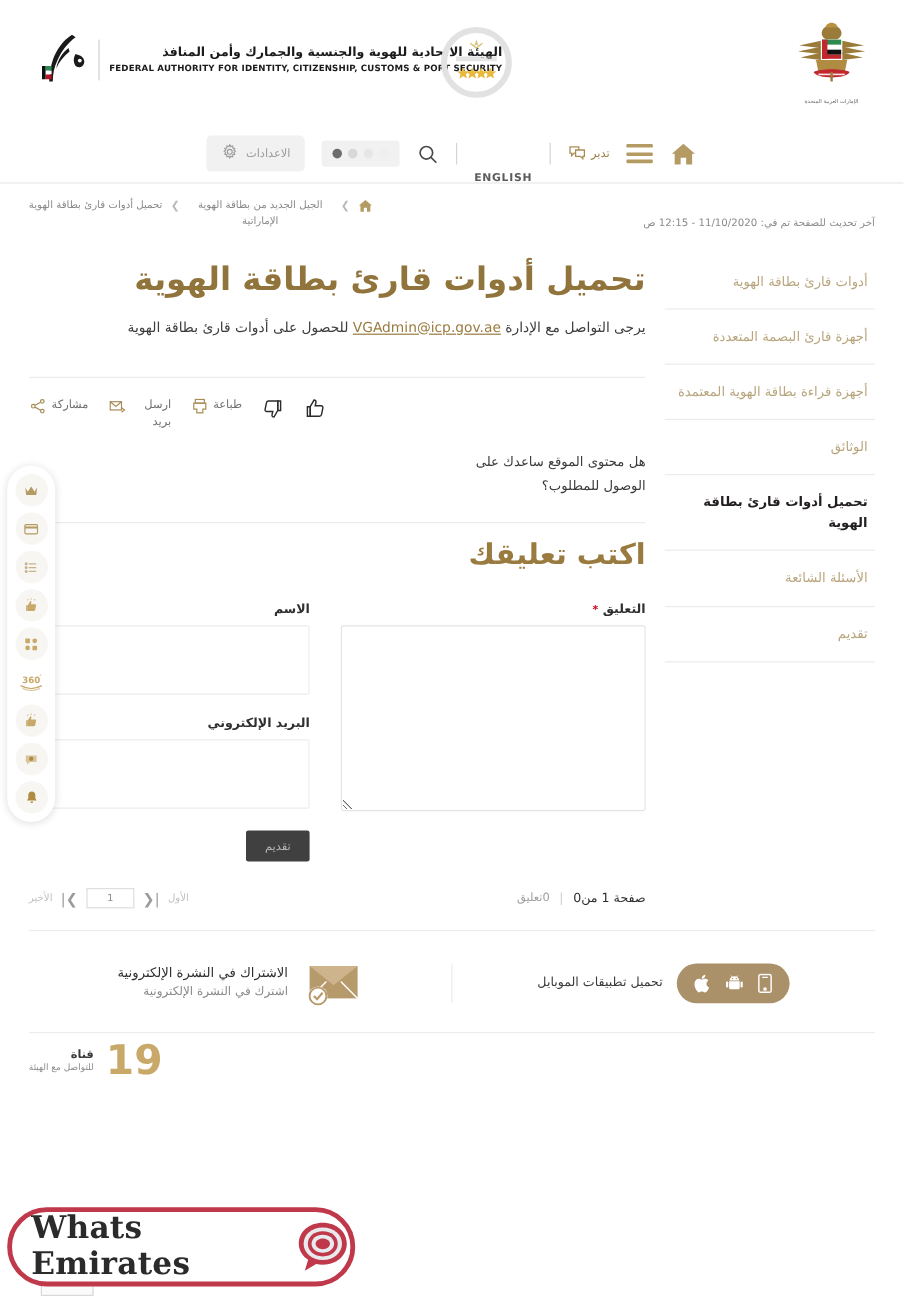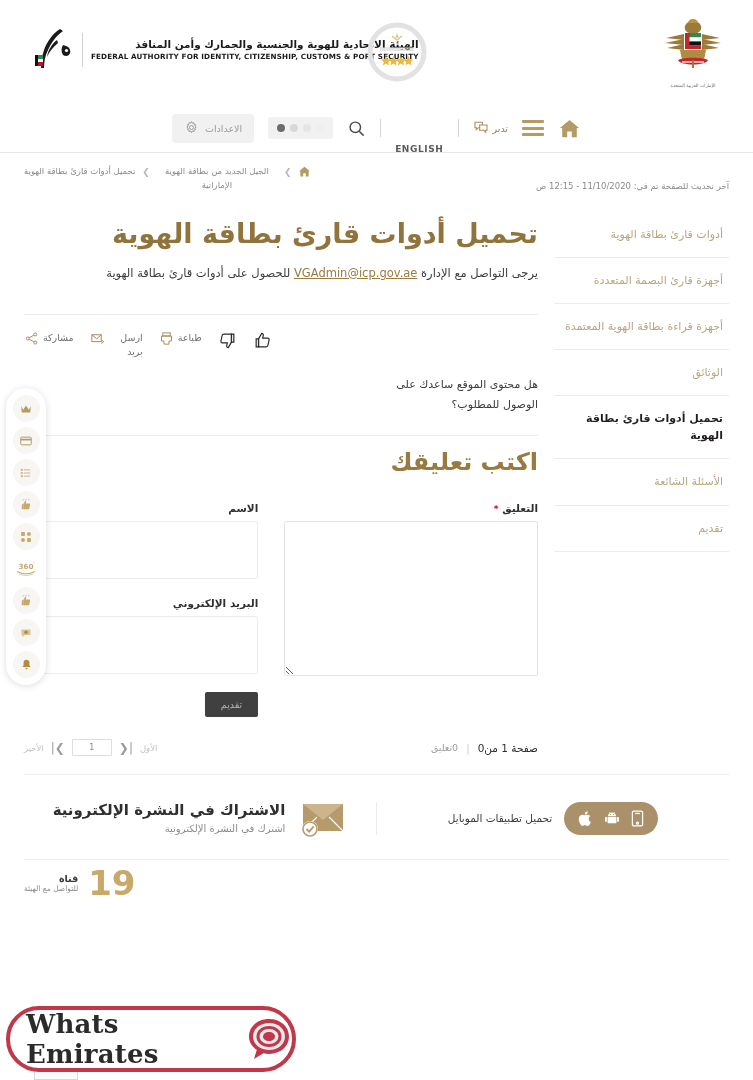--- a/index.html
+++ b/index.html
@@ -200,21 +200,21 @@
     flex:1; display:flex; align-items:center; justify-content:center; gap:12px;
   }
   .foot-cell.left-cell { border-left:1px solid #ececec; }
   .apps-pill {
     background:#ab9169; border-radius:22px; padding:8px 14px;
     display:flex; align-items:center; gap:11px;
   }
   .apps-pill svg { display:block; }
   .apps-label { font-size:10.5px; color:#3c3c3c; }
   .news-text { text-align:right; }
-  .news-title { font-size:15px; color:#2f2f2f; font-weight:700; line-height:1.5; }
+  .news-title { font-size:11px; color:#2f2f2f; font-weight:400; line-height:1.5; }
   .news-sub { font-size:10px; color:#8b8b8b; line-height:1.6; }
   .envelope { width:50px; height:42px; position:relative; }
 
   .foot-channel {
     display:flex; direction:rtl; align-items:center; justify-content:flex-start;
     gap:10px; padding:6px 0 0 0;
   }
   .ch-num { font-size:34px; color:#c9a96a; font-weight:bold; line-height:1; }
   .ch-txt { text-align:right; }
   .ch-t1 { font-size:9.5px; color:#3a3a3a; font-weight:600; }

